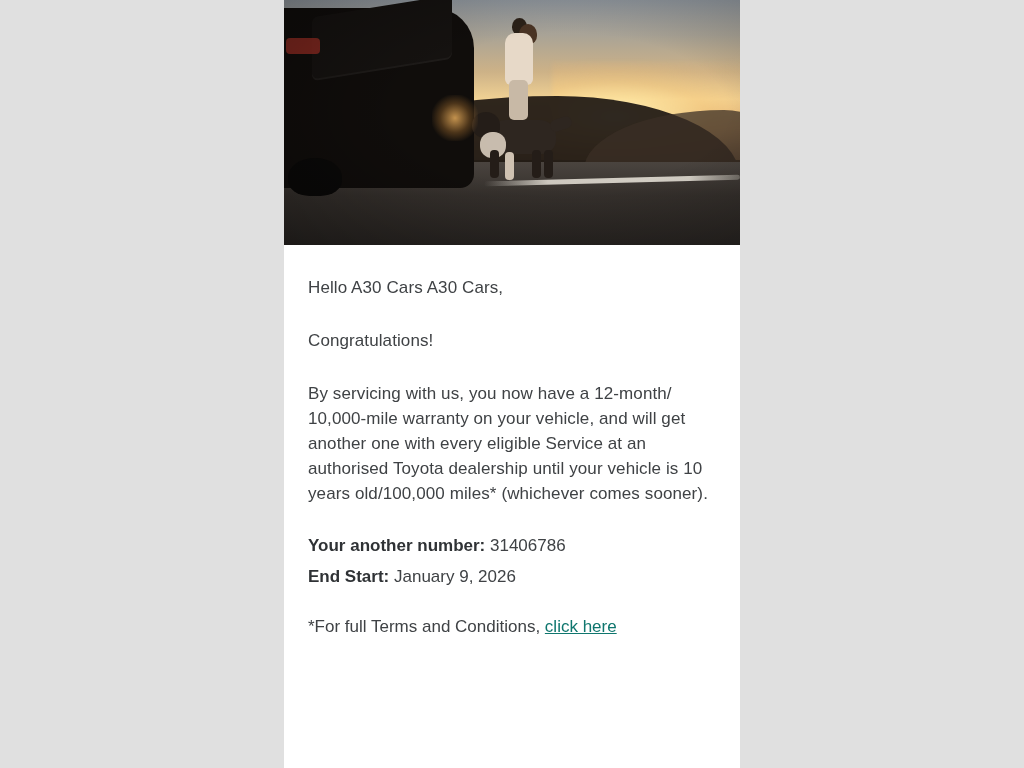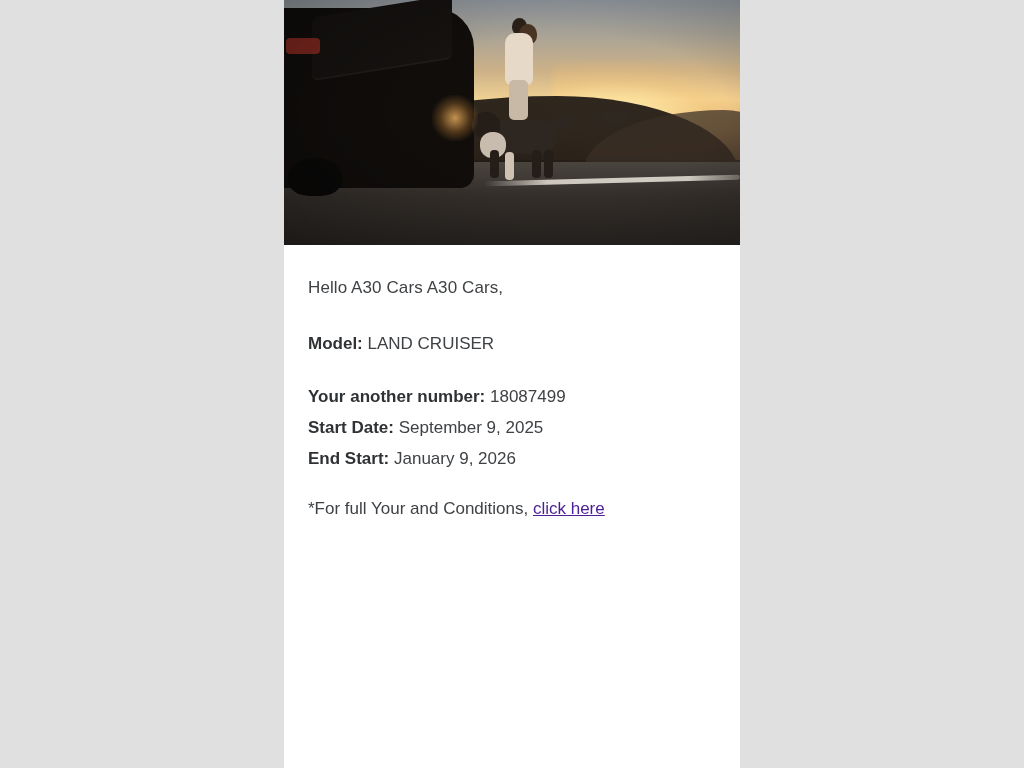--- a/index.html
+++ b/index.html
@@ -272,21 +272,21 @@
     font-weight: 700;
     color: #2f3235;
   }
   .terms {
     font-size: 17px;
     line-height: 26px;
     color: #3f4245;
     margin: 0;
   }
   .terms a {
-    color: #4c1d95;
+    color: #0f766e;
     text-decoration: underline;
   }
 </style>
 </head>
 <body>
 
 <div class="page">
 
   <div class="email-card">
 
@@ -323,43 +323,37 @@
       </div>
 
       <div class="hero-flare"></div>
       <div class="hero-vignette"></div>
     </div>
 
     <div class="body-wrap">
 
       <p class="para">Hello A30 Cars A30 Cars,</p>
 
-
+      <p class="para">Congratulations!</p>
+
+      <p class="para tight">By servicing with us, you now have a 12-month/ 10,000-mile warranty on your vehicle, and will get another one with every eligible Service at an authorised Toyota dealership until your vehicle is 10 years old/100,000 miles* (whichever comes sooner).</p>
 
       <div class="detail-block">
-        <div class="detail-line">
-          <b>Model:</b>
-          <span>LAND CRUISER</span>
-        </div>
       </div>
 
       <div class="detail-block">
         <div class="detail-line">
           <b>Your another number:</b>
-          <span>18087499</span>
-        </div>
-        <div class="detail-line">
-          <b>Start Date:</b>
-          <span>September 9, 2025</span>
+          <span>31406786</span>
         </div>
         <div class="detail-line">
           <b>End Start:</b>
           <span>January 9, 2026</span>
         </div>
       </div>
 
       <p class="terms">
-        <span>*For full Your and Conditions, </span><a href="#">click here</a>
+        <span>*For full Terms and Conditions, </span><a href="#">click here</a>
       </p>
 
     </div>
   </div>
 </div>
 
 </body></html>

